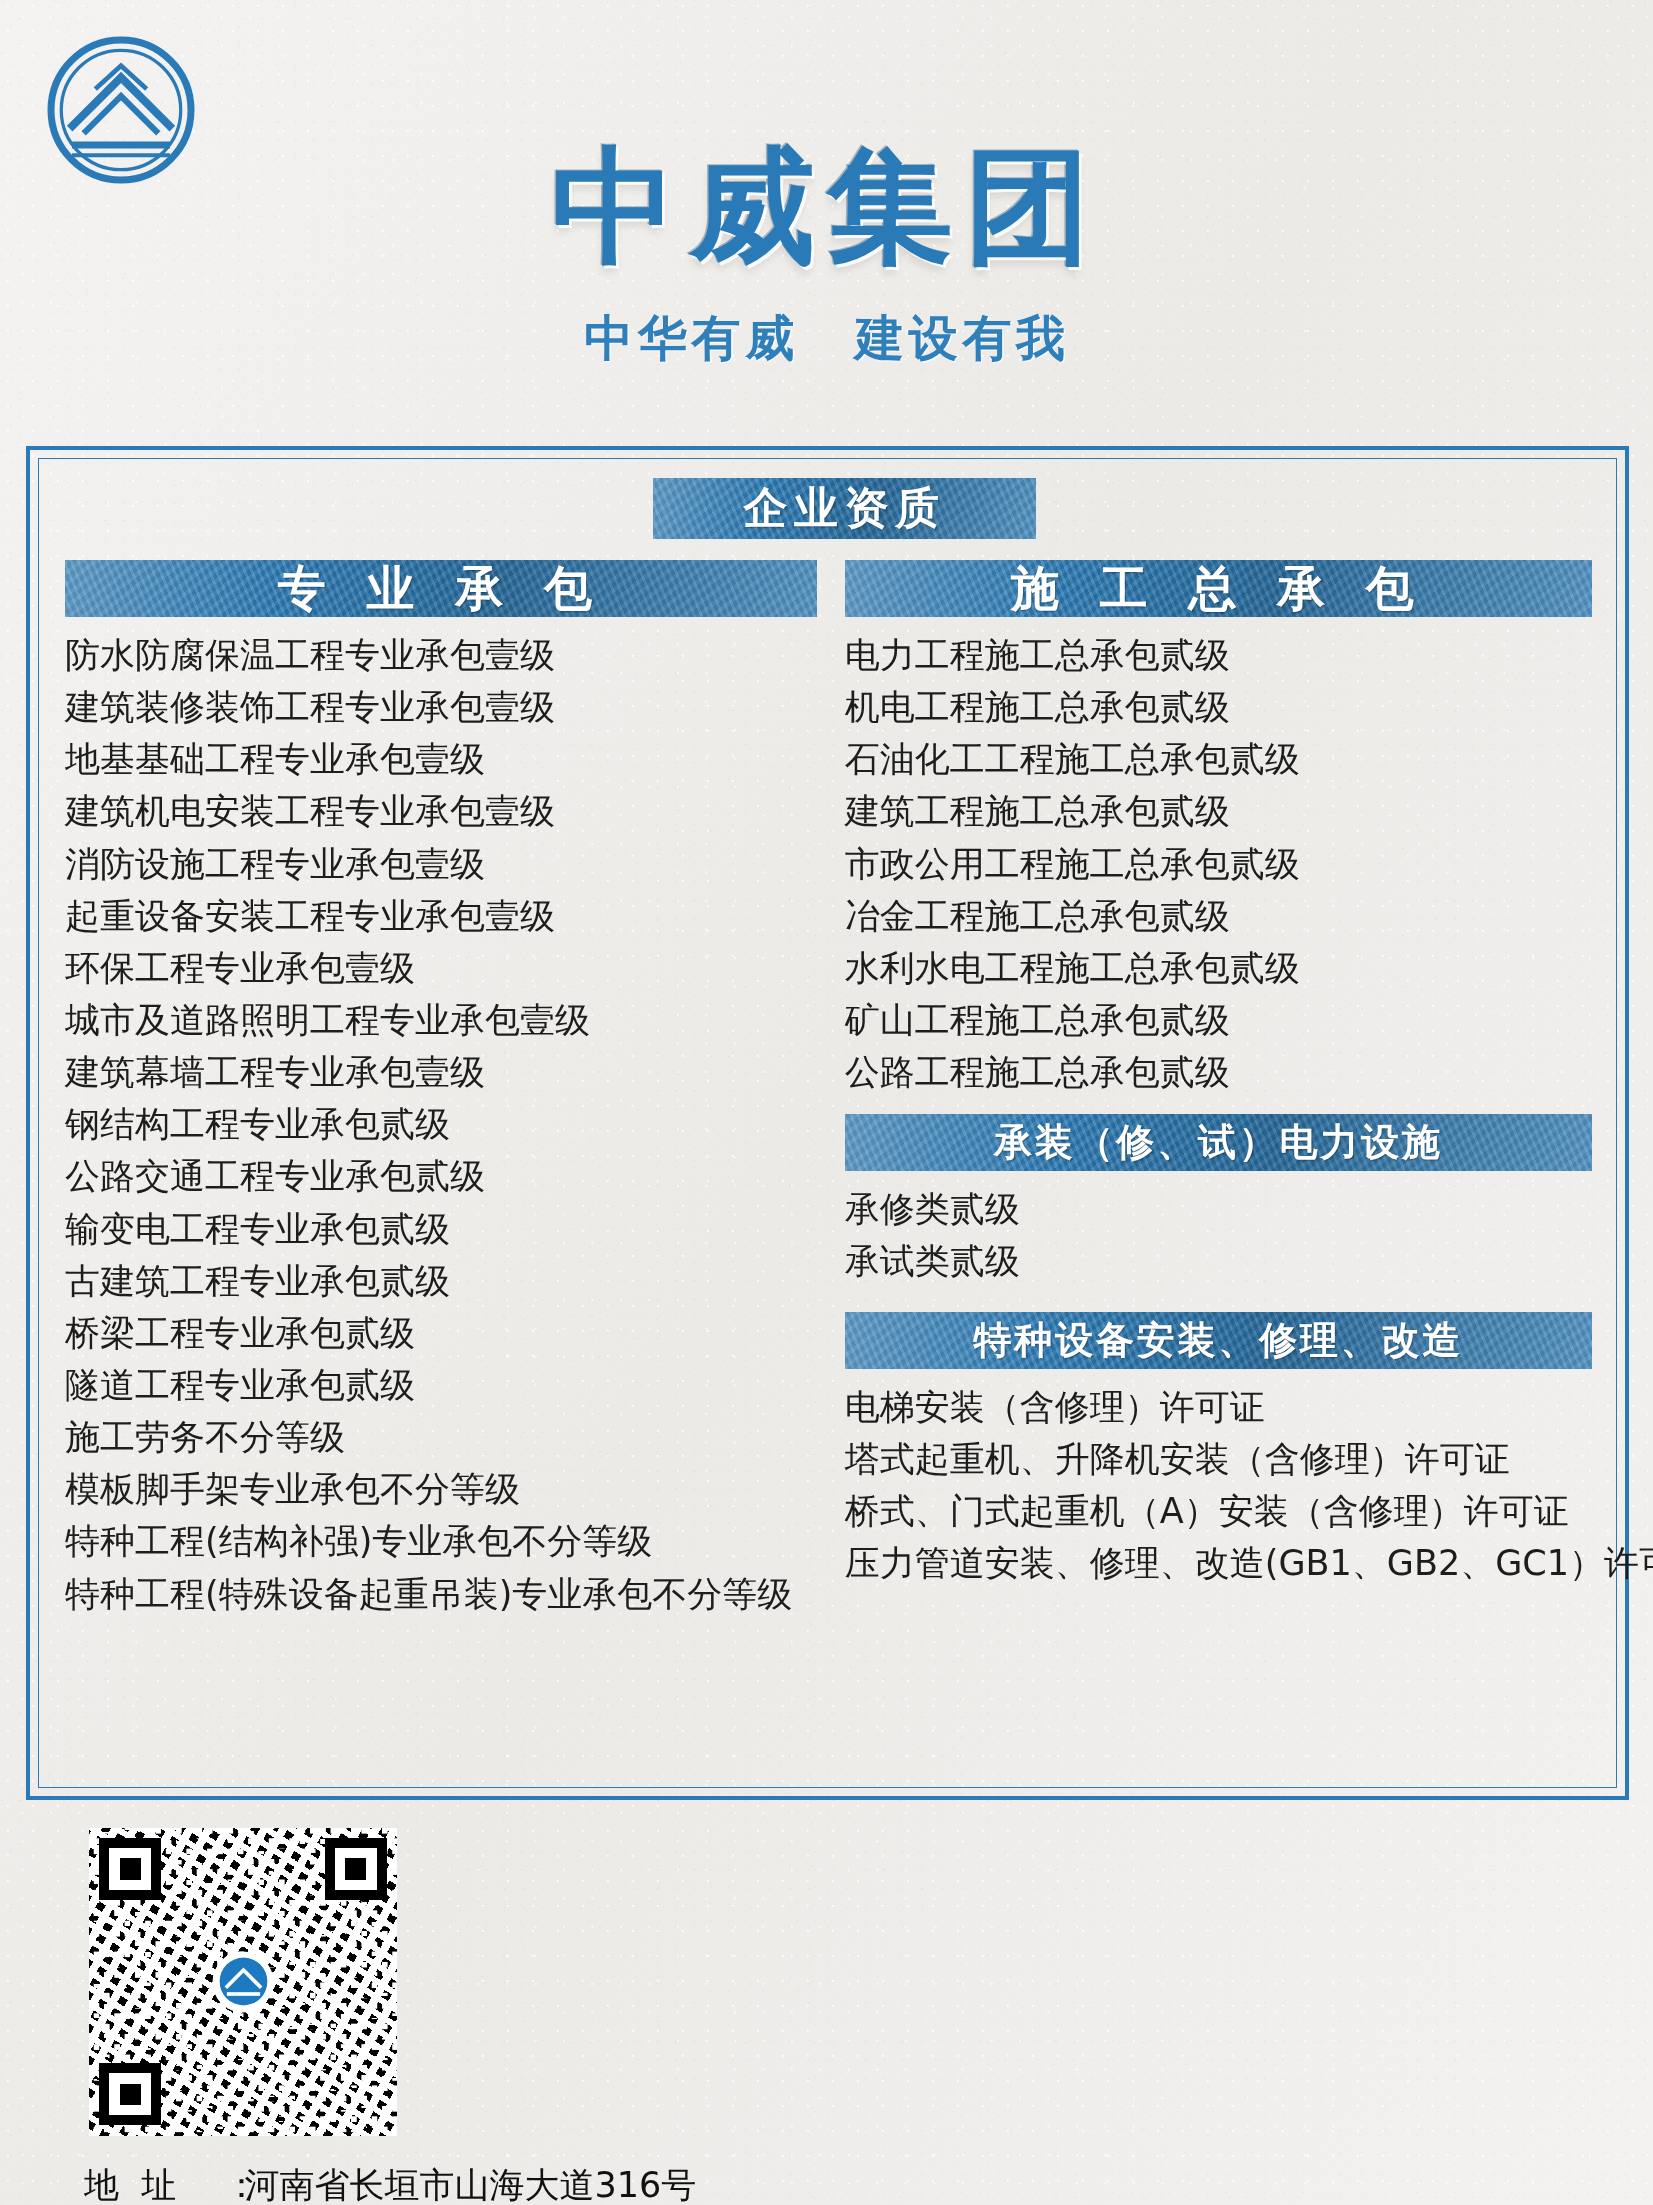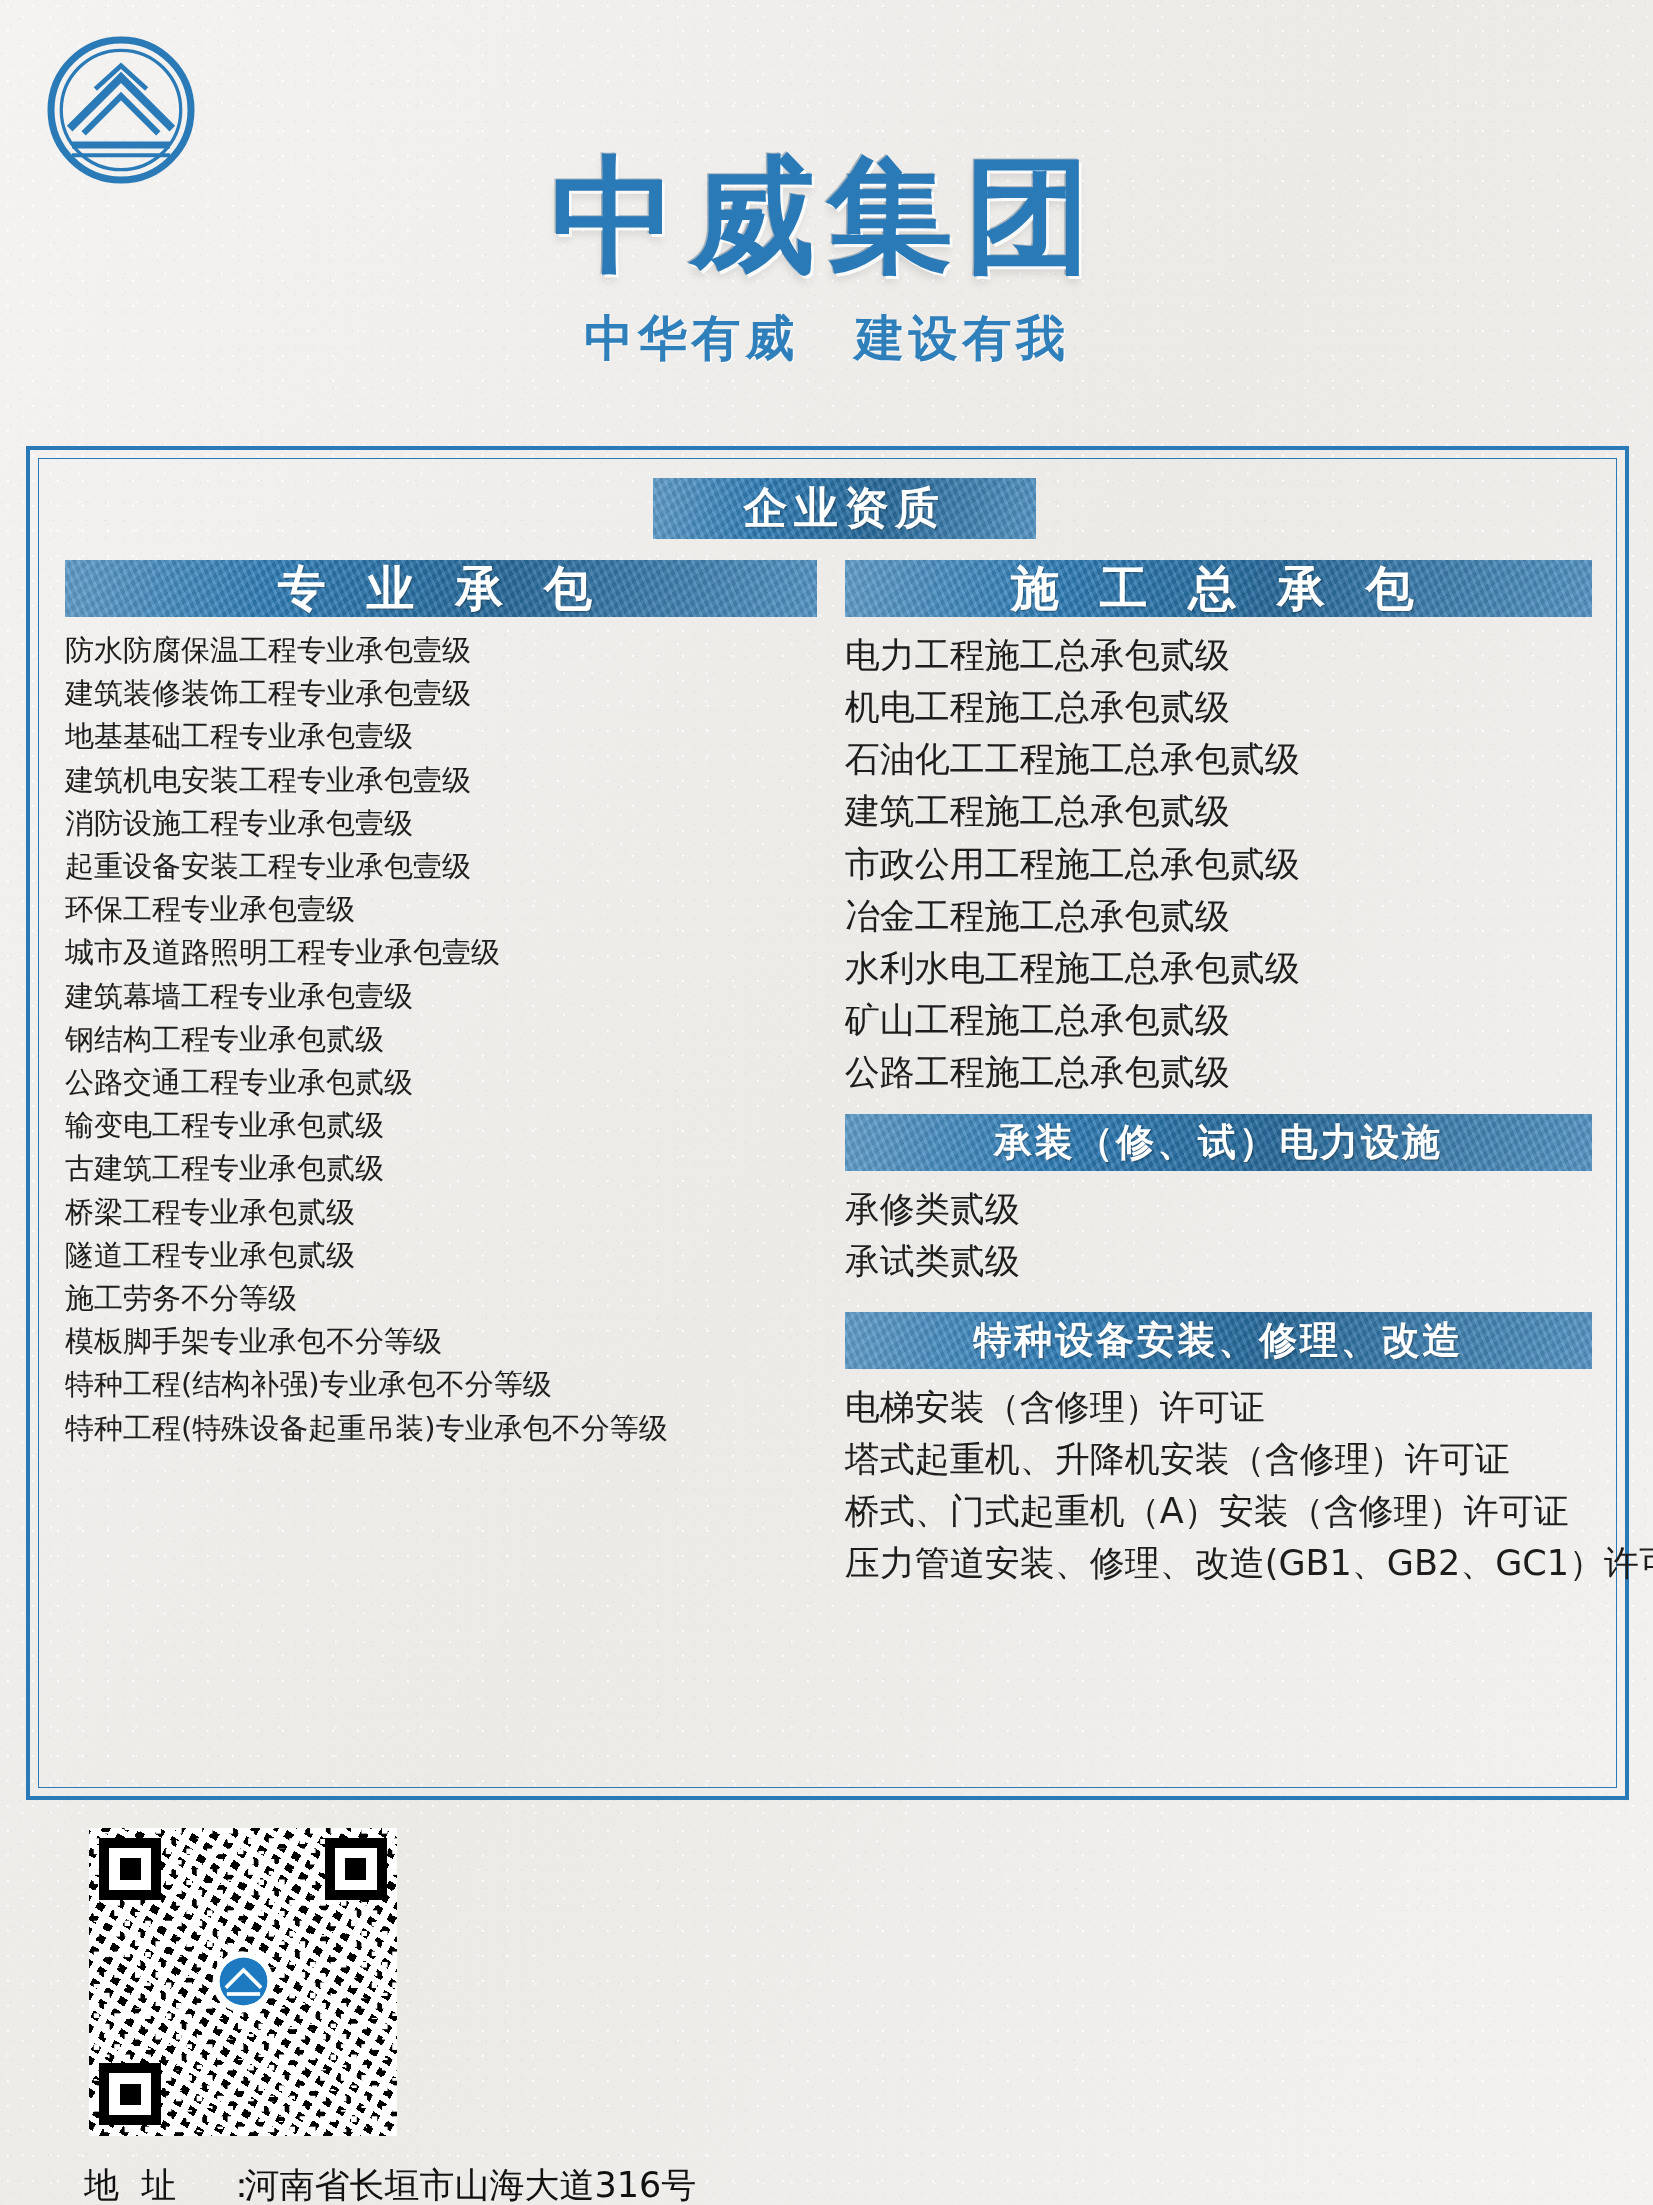--- a/index.html
+++ b/index.html
@@ -46,21 +46,21 @@
   .company-name {
     font-size: 126px;
     line-height: 1;
     font-weight: bold;
     letter-spacing: 12px;
     color: #2a7ab8;
     text-shadow:
       2.8px 2.8px 0 rgba(255,255,255,0.85),
       -1.4px -1.4px 0 rgba(20,70,110,0.35),
       0 6.5px 8.4px rgba(0,0,0,0.10);
-    font-family: Liberation Serif, serif;
+    font-family: Liberation Mono, monospace;
   }
   .slogan {
     margin-top: 26px;
     font-size: 49px;
     letter-spacing: 4.7px;
     font-weight: bold;
     color: #2f7fbb;
     text-shadow: 1.4px 1.4px 0 rgba(255,255,255,0.8);
     font-family: "DejaVu Sans", "Liberation Sans", sans-serif;
   }
@@ -122,21 +122,21 @@
   .sec-bar {
     height: 57px;
     font-size: 48px;
     letter-spacing: 12px;
     margin-bottom: 12px;
   }
   .sec-bar.tight { letter-spacing: 2.8px; font-size: 38px; }
 
   .list { list-style: none; }
   .list li {
-    font-size: 29px;
+    font-size: 35px;
     line-height: 1.49;
     color: #1d1d1d;
     font-family: "DejaVu Sans", "Liberation Sans", sans-serif;
     white-space: nowrap;
   }
   .list.right li { font-size: 35px; }
 
   .spacer-24 { height: 16px; }
   .spacer-40 { height: 24px; }
 

